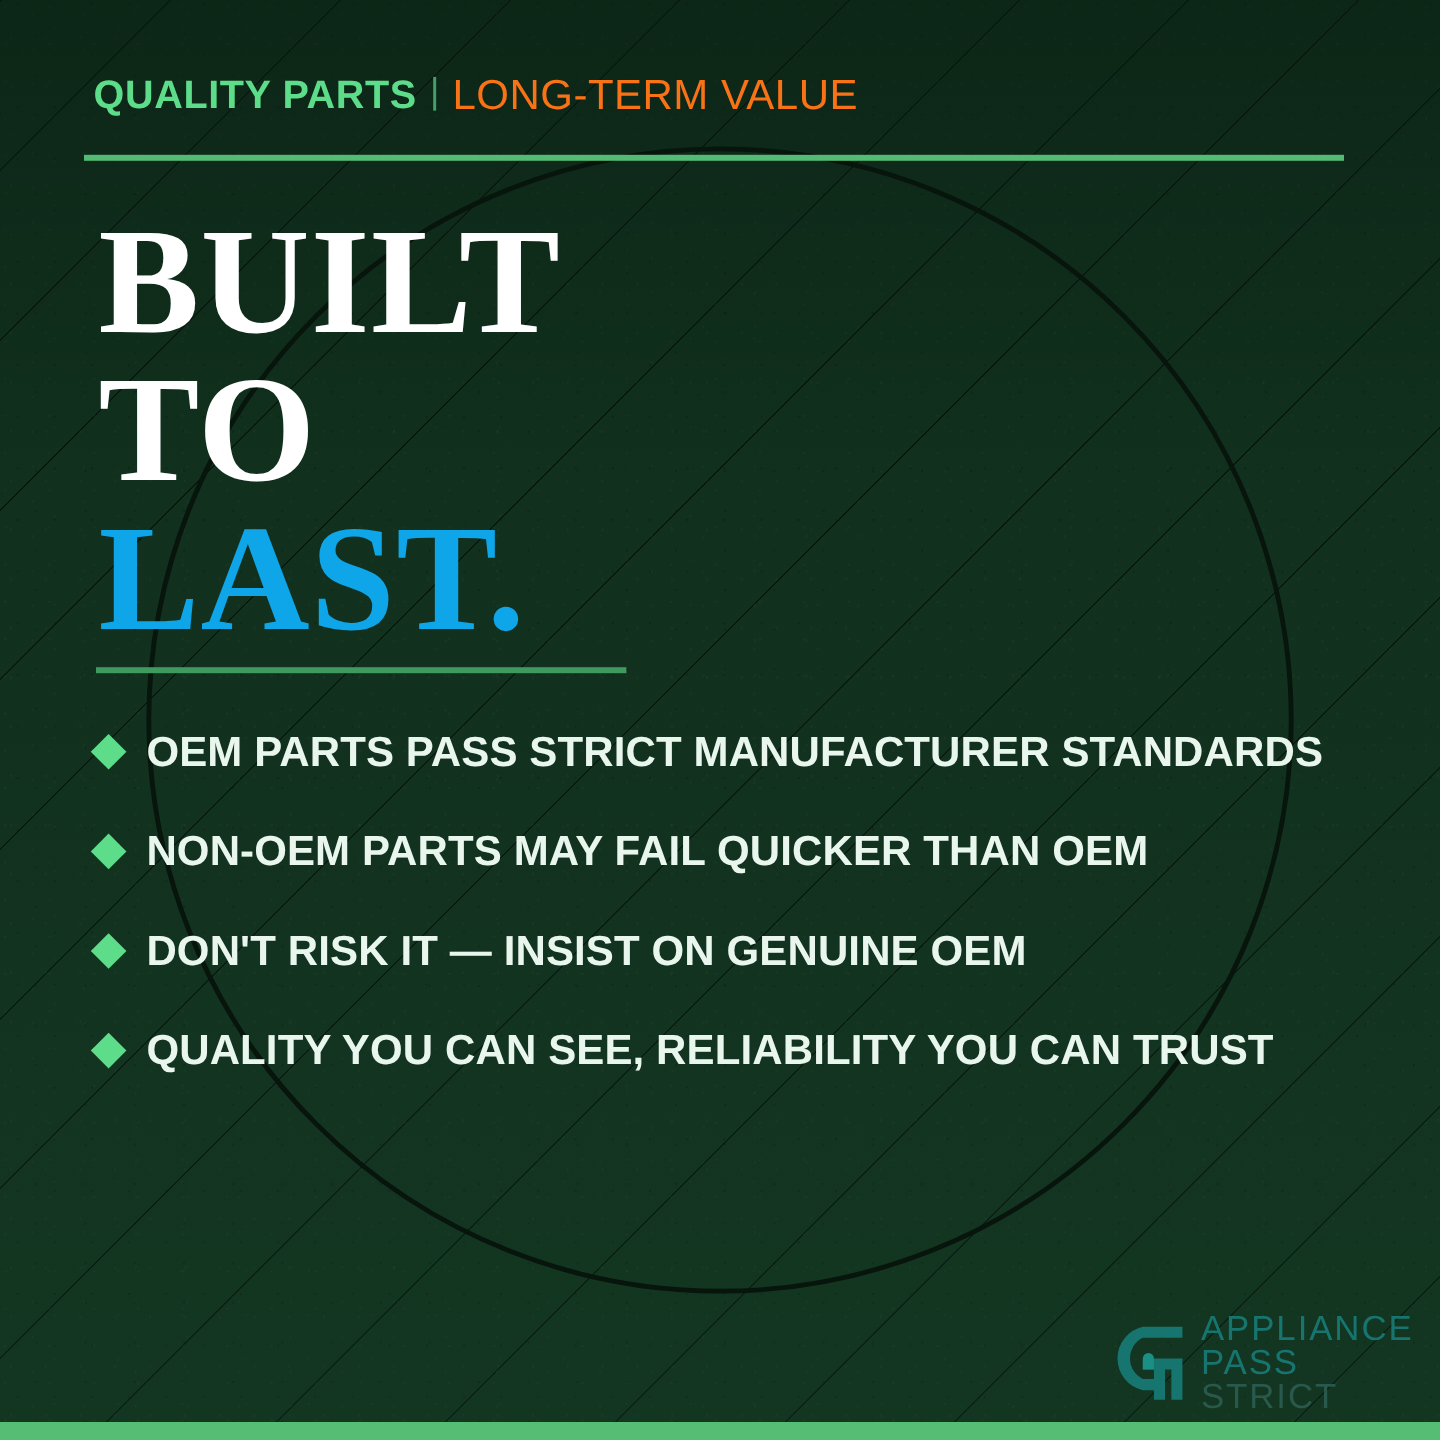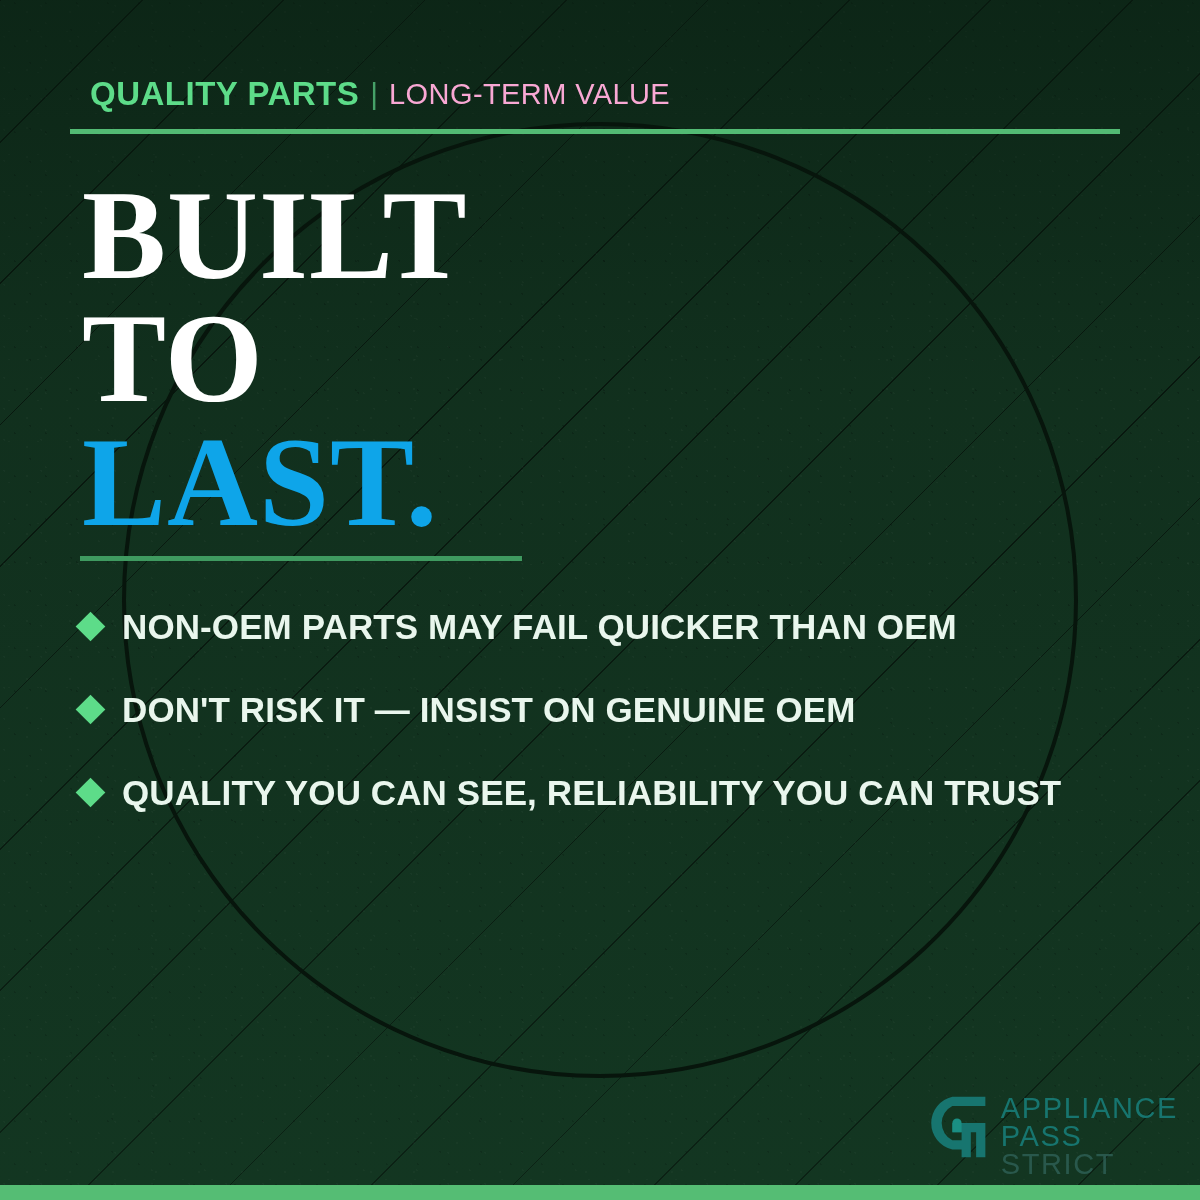--- a/index.html
+++ b/index.html
@@ -67,41 +67,40 @@
   .bottom-bar {
     position:absolute;
     left:0; right:0; bottom:0;
     height:15px;
     background:#55bd74;
   }
 
   
   .eyebrow {
     position:absolute;
-    left:78px; top:75px;
-    display:flex; align-items:center; gap:11px;
+    left:78px; top:60px;
+    display:flex; align-items:flex-start; gap:11px;
     white-space:nowrap;
-    margin-left:12px;
   }
   .eyebrow-main {
     font-size:33px;
     font-weight:bold;
     letter-spacing:0.5px;
     color:#5ddc89;
   }
   .eyebrow-sep {
     font-size:30px;
     font-weight:normal;
     color:#46a168;
   }
   .eyebrow-sub {
-    font-size:29px;
+    font-size:35px;
     font-weight:normal;
     letter-spacing:0.4px;
-    color:#f9a8d4;
+    color:#f97316;
   }
 
   .header-rule {
     position:absolute;
     left:70px; top:129px;
     width:1050px; height:5px;
     background:#53bb74;
   }
 
   
@@ -149,20 +148,21 @@
     letter-spacing:0.1px;
     color:#e9f6ed;
     white-space:nowrap;
   }
 
   
   .logo {
     position:absolute;
     right:22px; bottom:22px;
     display:flex;
+    align-items:center;
     gap:13px;
   }
   .logo-mark {
     width:66px; height:66px;
     flex:0 0 auto;
   }
   .logo-words {
     display:flex;
     flex-direction:column;
     line-height:0.97;
@@ -198,20 +198,24 @@
   <div class="headline">
     <span class="l1">BUILT</span>
     <span class="l2">TO</span>
     <span class="l3">LAST.</span>
   </div>
 
   <div class="sub-rule"></div>
 
   <div class="bullets">
 
+    <div class="bullet-row">
+      <span class="bullet-diamond"></span>
+      <span class="bullet-text">OEM PARTS PASS STRICT MANUFACTURER STANDARDS</span>
+    </div>
 
     <div class="bullet-row">
       <span class="bullet-diamond"></span>
       <span class="bullet-text">NON-OEM PARTS MAY FAIL QUICKER THAN OEM</span>
     </div>
 
     <div class="bullet-row">
       <span class="bullet-diamond"></span>
       <span class="bullet-text">DON'T RISK IT — INSIST ON GENUINE OEM</span>
     </div>

